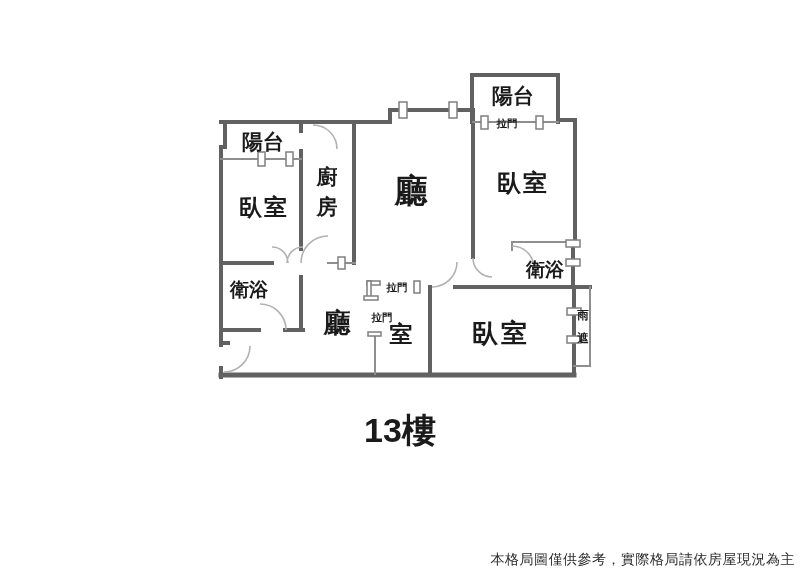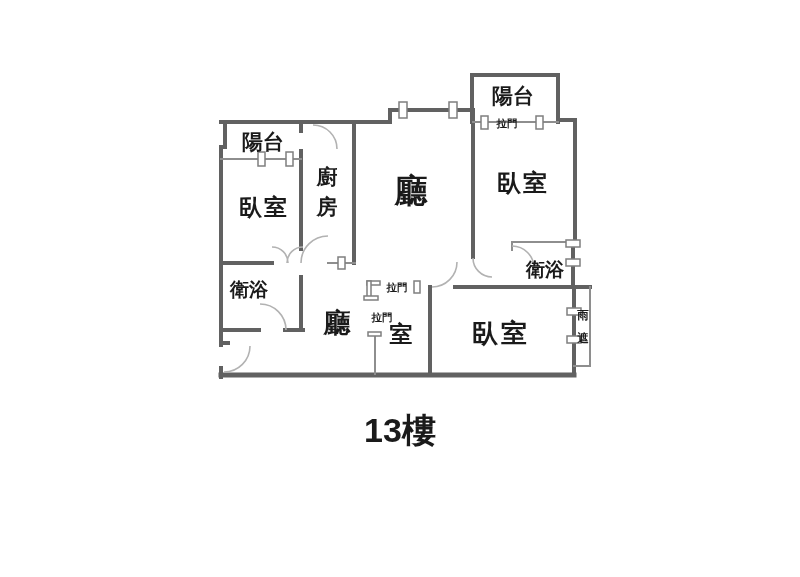--- a/index.html
+++ b/index.html
@@ -90,13 +90,14 @@
     <text class="room-label" x="337" y="332" font-size="27">廳</text>
     <text class="small-label" x="397" y="291" font-size="10.5">拉門</text>
     <text class="small-label" x="382" y="321" font-size="10.5">拉門</text>
     <text class="room-label" x="401" y="342" font-size="23">室</text>
     <text class="room-label" x="501" y="342" font-size="26" letter-spacing="3">臥室</text>
     <text class="small-label" x="583" y="319" font-size="11.5"><tspan x="583" y="319">雨</tspan><tspan x="583" y="342">遮</tspan></text>
 
     <text id="floor-title" x="400" y="442" font-size="34">13樓</text>
   </svg>
 
+  <div id="disclaimer">本格局圖僅供參考，實際格局請依房屋現況為主</div>
 </div>
 
 </body></html>

